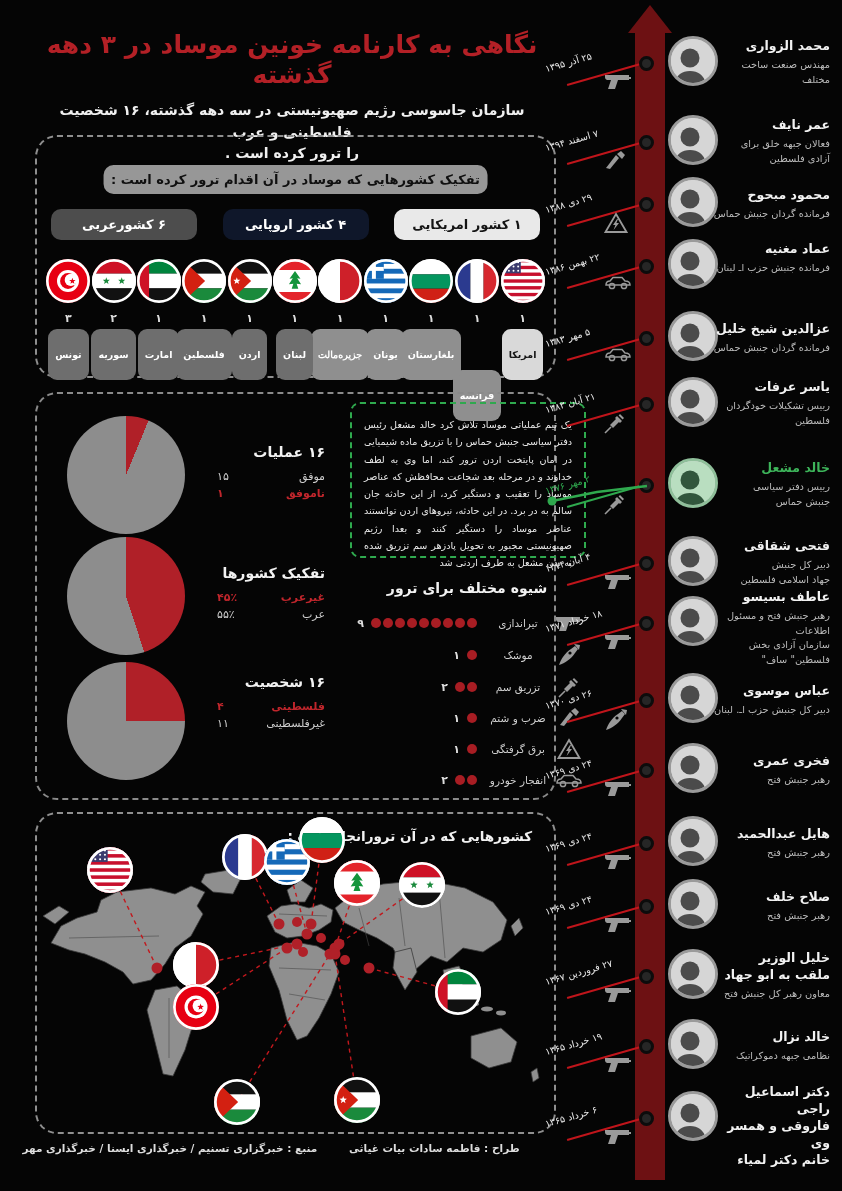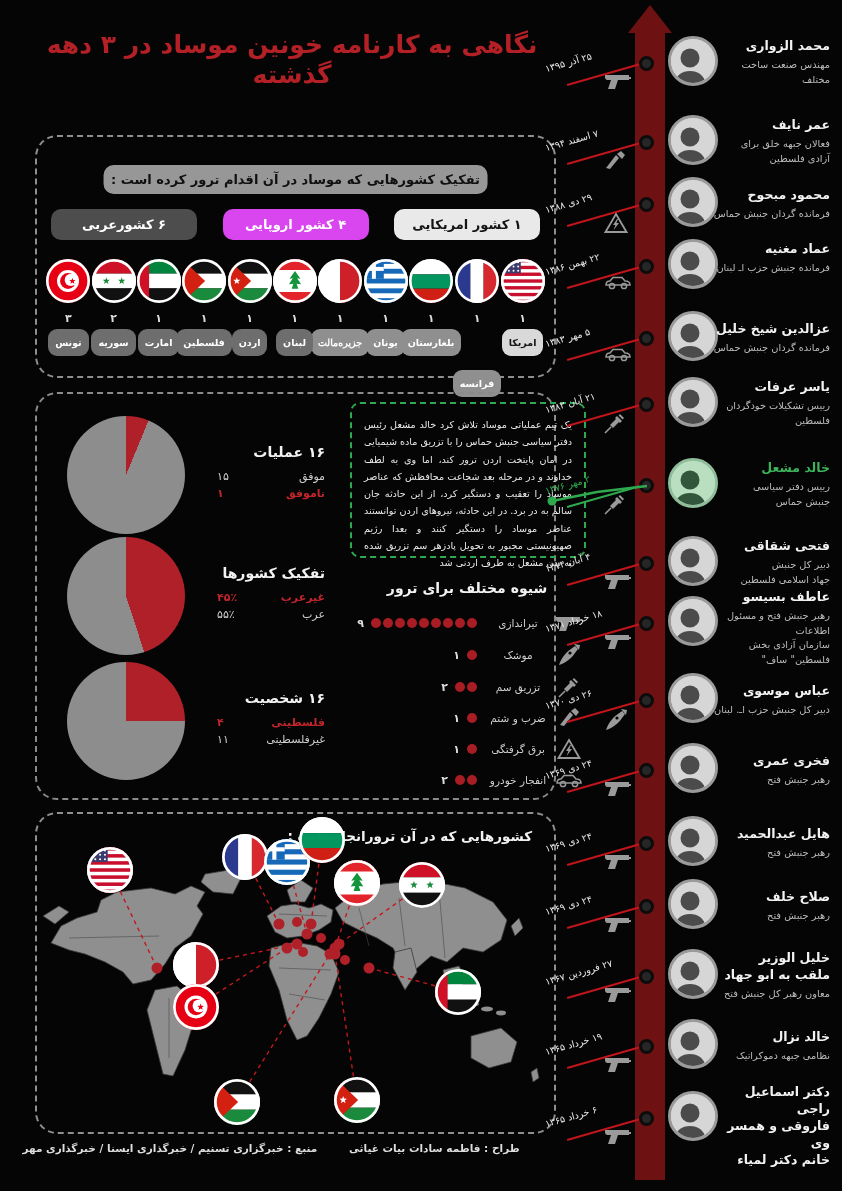--- a/index.html
+++ b/index.html
@@ -19,21 +19,21 @@
   #box-map{top:812px;height:322px;}
 
   
   #countries-header{position:absolute;left:50%;transform:translateX(-50%);top:28px;background:#979797;color:#101010;font-weight:bold;font-size:13px;padding:7px 8px;border-radius:10px;white-space:nowrap;direction:rtl;}
   #categories{position:absolute;top:72px;right:14px;left:14px;display:flex;flex-direction:row;justify-content:space-between;direction:rtl;}
   .cat-btn{border-radius:10px;font-weight:bold;font-size:13px;padding:8px 0;width:146px;text-align:center;direction:rtl;}
   #flags-row{position:absolute;top:122px;right:10px;left:10px;display:flex;direction:rtl;justify-content:center;gap:1px;}
   .flag-cell{width:45px;display:flex;flex-direction:column;align-items:center;}
   .flag-circ{width:44px;height:44px;}
   .flag-count{color:#dcdcdc;font-size:11px;font-weight:bold;margin-top:9px;height:14px;}
-  .flag-pill{margin-top:3px;font-size:9.5px;border-radius:9px;padding:8px 7px;white-space:nowrap;font-weight:bold;direction:rtl;}
+  .flag-pill{margin-top:3px;font-size:9.5px;border-radius:9px;padding:20px 7px;white-space:nowrap;font-weight:bold;direction:rtl;}
 
   
   .pie{position:absolute;border-radius:50%;width:118px;height:118px;}
   .pie-labels{position:absolute;width:120px;direction:rtl;text-align:right;}
   .pie-title{color:#f2f2f2;font-weight:bold;font-size:14px;margin-bottom:10px;white-space:nowrap;}
   .pie-row{display:flex;direction:rtl;justify-content:space-between;font-size:11px;margin-top:4px;width:108px;}
   .pie-row .lbl{order:0;}
   .pie-row .num{order:1;}
 
   
@@ -75,27 +75,29 @@
   #footer{position:absolute;left:0;right:300px;top:1142px;text-align:center;direction:rtl;color:#dedede;font-size:10.5px;font-weight:bold;}
   #footer span{margin:0 14px;}
 </style>
 </head>
 <body>
 
 <div id="page">
 
   <div id="header">
     <div id="main-title">نگاهی به کارنامه خونین موساد در ۳ دهه گذشته</div>
+    <div id="sub-title">سازمان جاسوسی رژیم صهیونیستی در سه دهه گذشته، ۱۶ شخصیت فلسطینی و عرب
+را ترور کرده است .</div>
   </div>
 
   <div id="box-countries" class="dbox">
     <div id="countries-header">تفکیک کشورهایی که موساد در آن اقدام ترور کرده است :</div>
     <div id="categories">
         <div class="cat-btn" style="background: rgb(233, 233, 233); color: rgb(20, 20, 20);">۱ کشور امریکایی</div>
-        <div class="cat-btn" style="background: #d946ef; color: rgb(255, 255, 255);">۴ کشور اروپایی</div>
+        <div class="cat-btn" style="background: #0f172a; color: rgb(255, 255, 255);">۴ کشور اروپایی</div>
         <div class="cat-btn" style="background: rgb(77, 77, 77); color: rgb(255, 255, 255);">۶ کشورعربی</div>
       </div>
     <div id="flags-row">
         <div class="flag-cell">
           <div class="flag-circ"><svg width="44" height="44" viewBox="0 0 40 40">
               <defs>
                 <clipPath id="fc1">
                   <circle cx="20" cy="20" r="20"></circle>
                 </clipPath>
               </defs>
@@ -334,21 +336,21 @@
           <div class="pie-row">
             <span class="lbl" style="color: rgb(192, 38, 44); font-weight: bold;">غیرعرب</span>
             <span class="num" style="color: rgb(192, 38, 44); font-weight: bold;">۴۵٪</span>
           </div>
           <div class="pie-row">
             <span class="lbl" style="color: rgb(207, 207, 207);">عرب</span>
             <span class="num" style="color: rgb(207, 207, 207);">۵۵٪</span>
           </div>
         </div>
         <div class="pie" style="background: conic-gradient(rgb(176, 32, 40) 0deg, rgb(176, 32, 40) 90deg, rgb(141, 141, 141) 90deg, rgb(141, 141, 141) 360deg); left: 30px; top: 268px;"></div>
-        <div class="pie-labels" style="left: 168px; top: 296px;">
+        <div class="pie-labels" style="left: 168px; top: 280px;">
           <div class="pie-title">۱۶ شخصیت</div>
           <div class="pie-row">
             <span class="lbl" style="color: rgb(192, 38, 44); font-weight: bold;">فلسطینی</span>
             <span class="num" style="color: rgb(192, 38, 44); font-weight: bold;">۴</span>
           </div>
           <div class="pie-row">
             <span class="lbl" style="color: rgb(207, 207, 207);">غیرفلسطینی</span>
             <span class="num" style="color: rgb(207, 207, 207);">۱۱</span>
           </div>
         </div>

